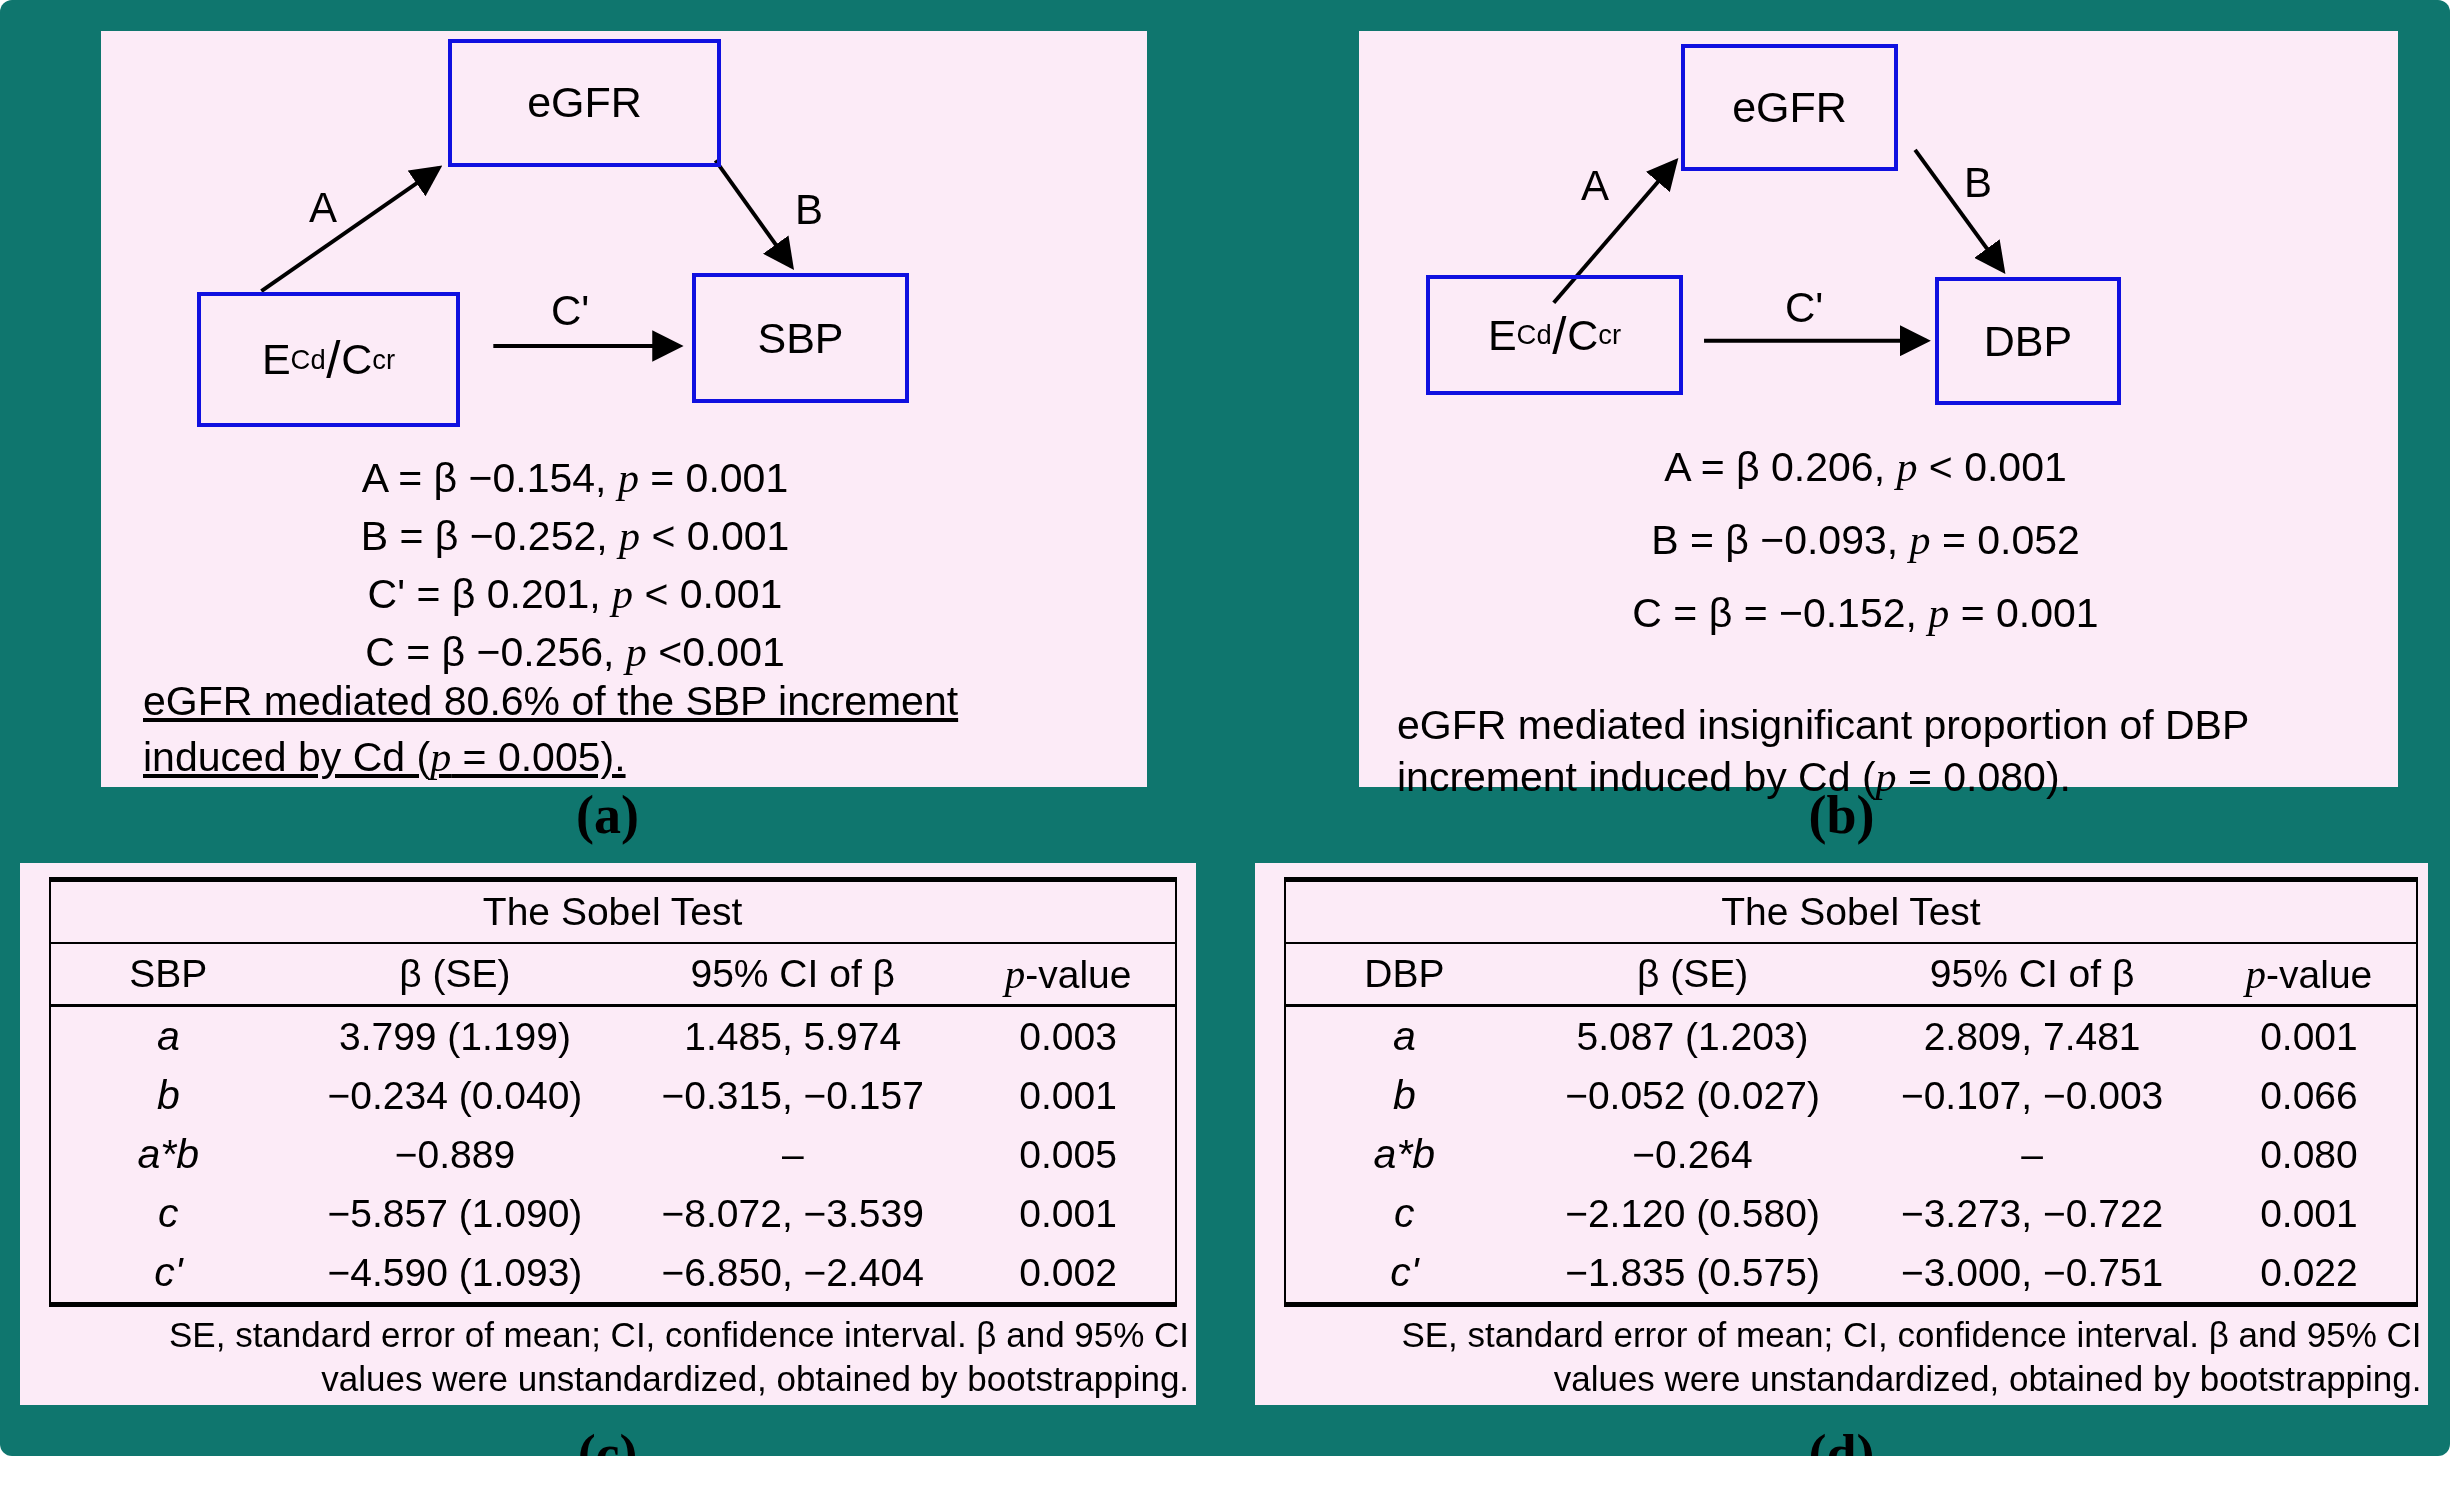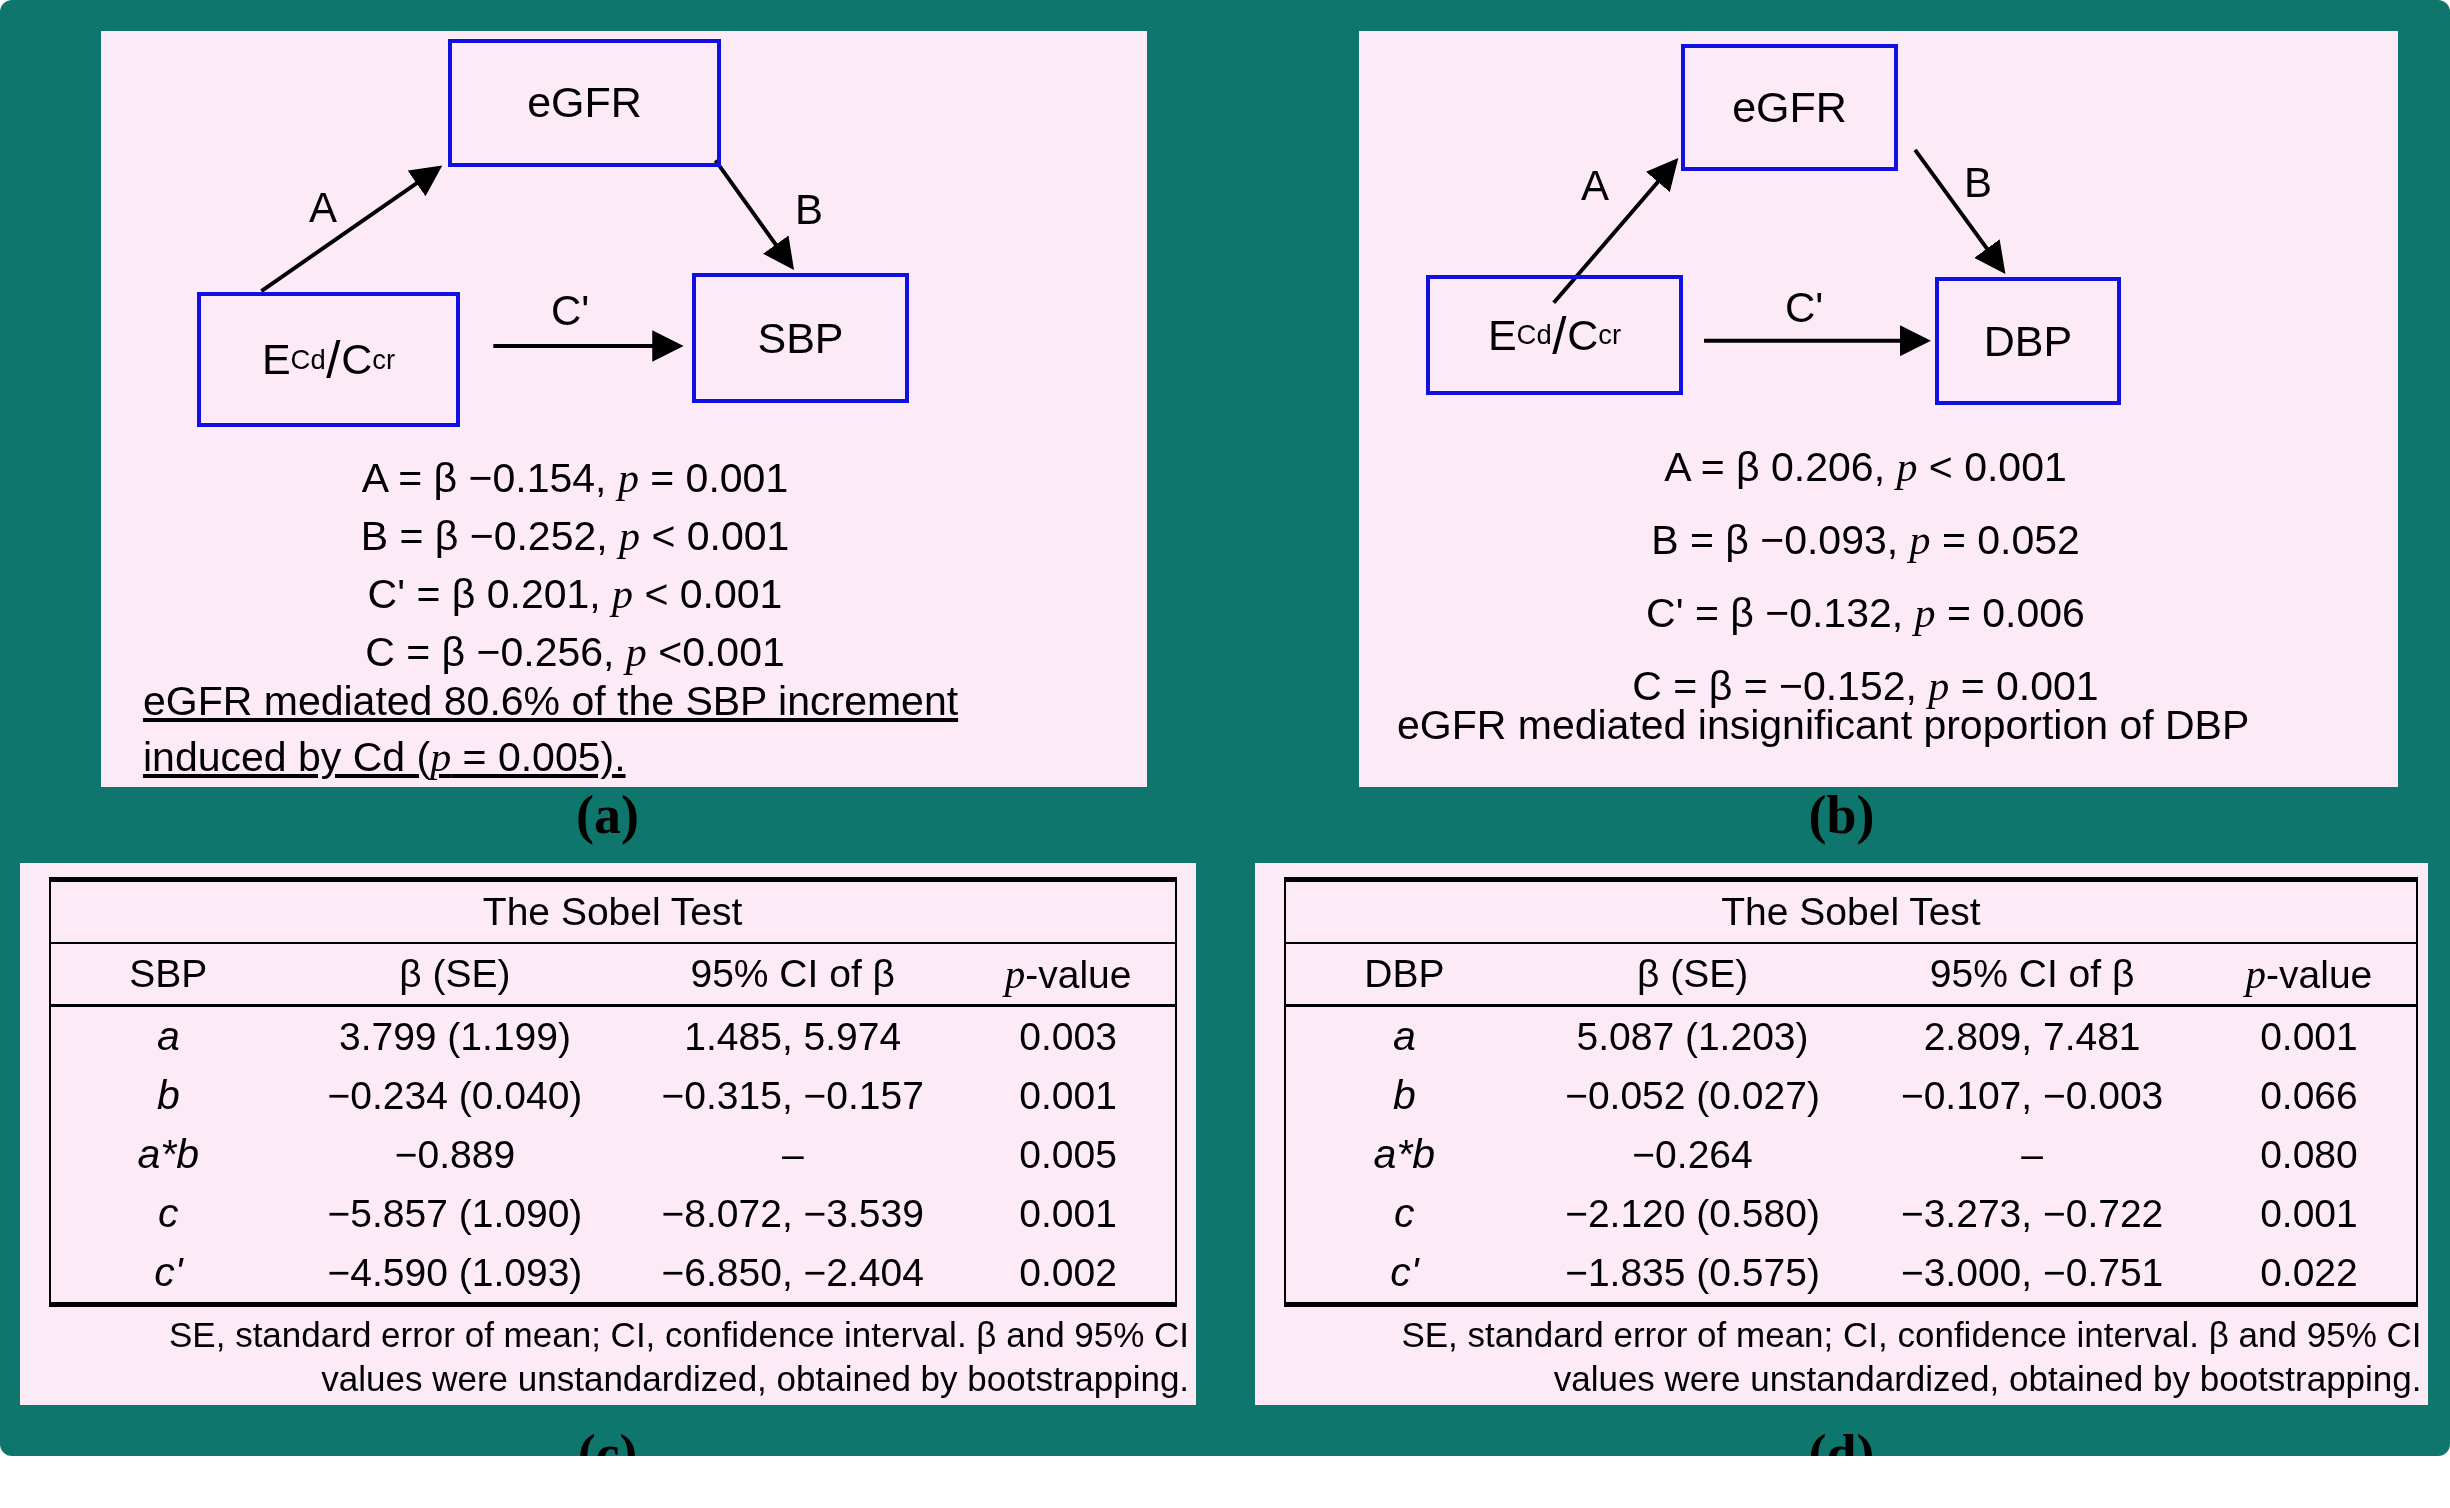--- a/index.html
+++ b/index.html
@@ -154,25 +154,25 @@
       <span>DBP</span>
     </div>
 
     <div class="arrow-label pb-lblA">A</div>
     <div class="arrow-label pb-lblB">B</div>
     <div class="arrow-label pb-lblC">C'</div>
 
     <div class="stats pb-stats">
       <div class="stat-line"><span>A = β 0.206, </span><i>p</i><span> &lt; 0.001</span></div>
       <div class="stat-line"><span>B = β −0.093, </span><i>p</i><span> = 0.052</span></div>
-      <div class="stat-line"><span>C' = β −0.132, </span><i>p</i><span> = 0.006</span></div>
       <div class="stat-line"><span>C = β = −0.152, </span><i>p</i><span> = 0.001</span></div>
     </div>
     <div class="note pb-note">
       <div>eGFR mediated insignificant proportion of DBP</div>
+      <div><span>increment induced by Cd (</span><i>p</i><span> = 0.080).</span></div>
     </div>
   </section>
   <div class="fig-label label-b">(b)</div>
 
   <section class="band band-c">
     <table class="sobel">
       <colgroup>
           <col class="c1">
           <col class="c2">
           <col class="c3">

